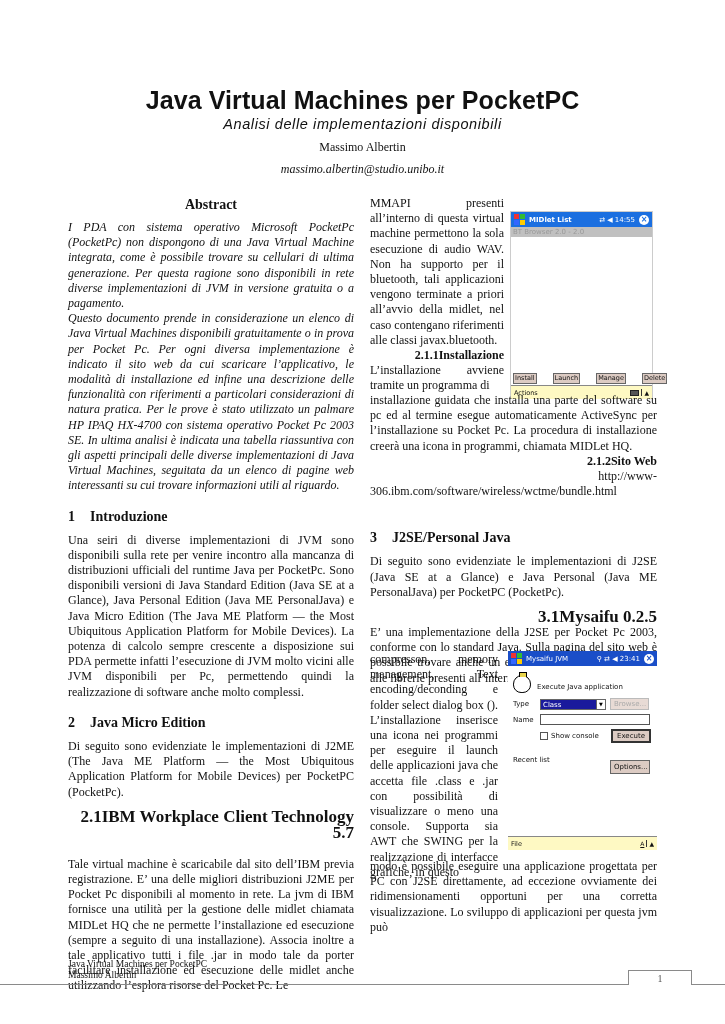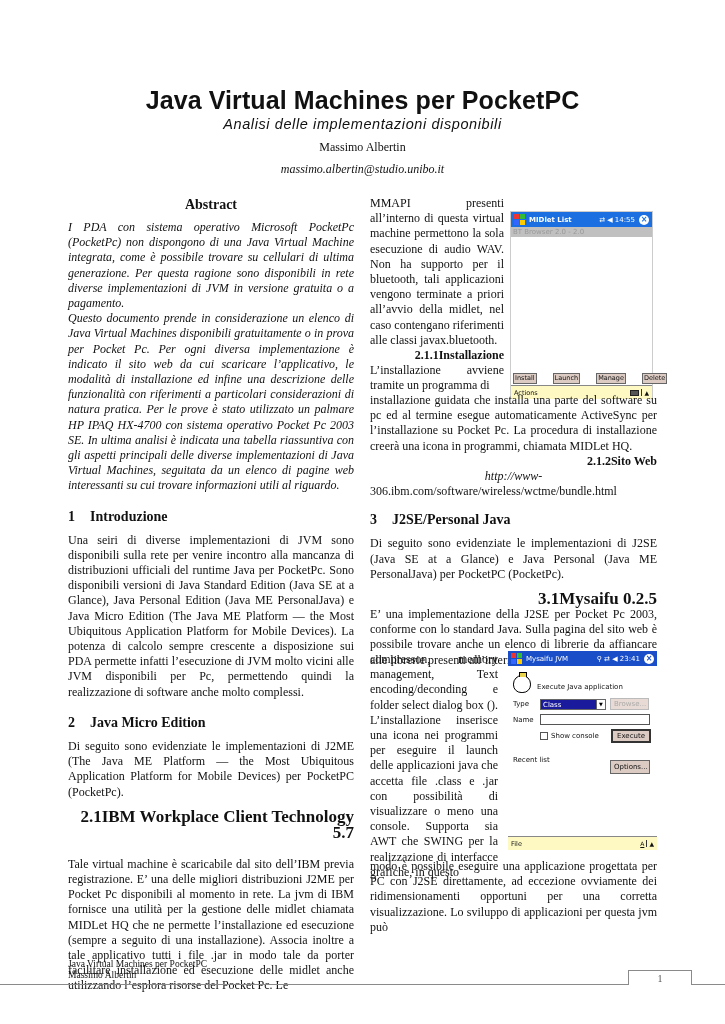--- a/index.html
+++ b/index.html
@@ -122,24 +122,24 @@
     <span class="kbd"></span>
     <span class="caret">▲</span>
   </div>
 </div>
 
 <div class="wide" style="left:370px; top:393px; width:287px;">
   <p>installazione guidata che installa una parte del software su pc ed al termine esegue automaticamente ActiveSync per l’installazione su Pocket Pc. La procedura di installazione creerà una icona in programmi, chiamata MIDLet HQ.</p>
   <h4 class="subsub">
     <span class="num">2.1.2</span><span>Sito Web</span>
   </h4>
-  <div style="text-align:center;font-style:italic;">http://www-</div>
+  <div style="text-align:right;">http://www-</div>
   <div style="text-align:left;">306.ibm.com/software/wireless/wctme/bundle.html</div>
 
-  <h2 class="sec" style="margin-top:12px;">
+  <h2 class="sec" style="margin-top:30px;">
     <span class="num">3</span><span>J2SE/Personal Java</span>
   </h2>
   <p>Di seguito sono evidenziate le implementazioni di J2SE (Java SE at a Glance) e Java Personal (Java ME PersonalJava) per PocketPC (PocketPc).</p>
 
   <h3 class="sub" style="margin-top:9px;">
     <span class="num">3.1</span><span>Mysaifu 0.2.5</span>
   </h3>
   <p>E’ una implementazione della J2SE per Pocket Pc 2003, conforme con lo standard Java. Sulla pagina del sito web è possibile trovare anche un elenco di librerie da affiancare alle librerie presenti all’interno della jvm quali: file</p>
 </div>
 

